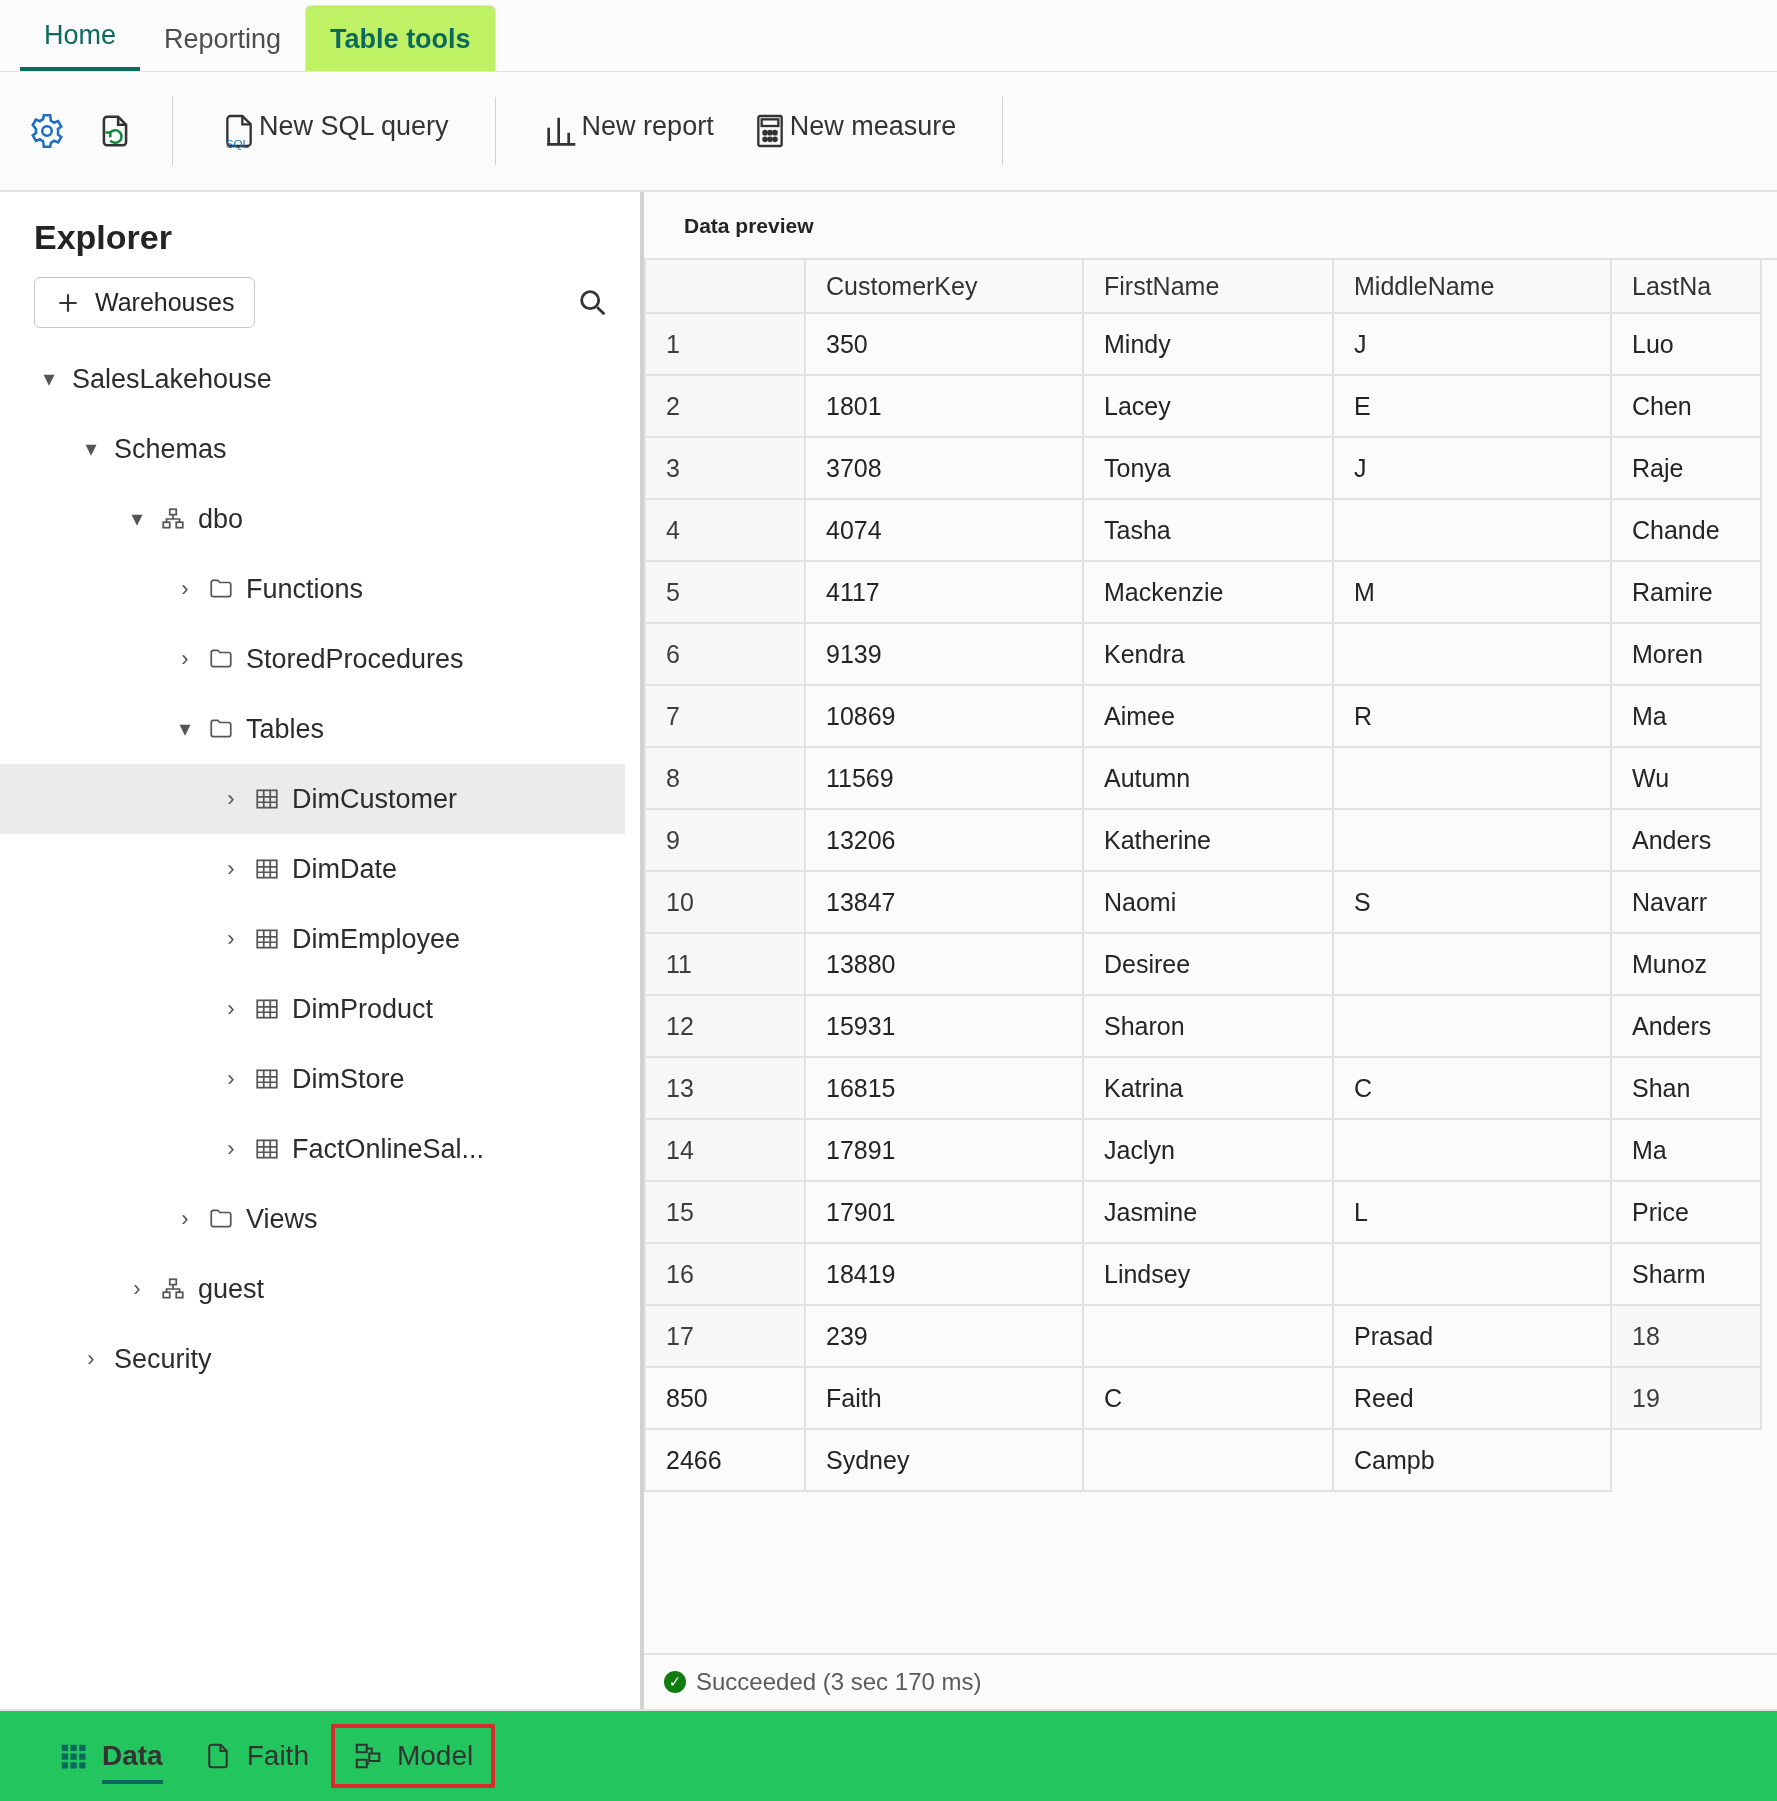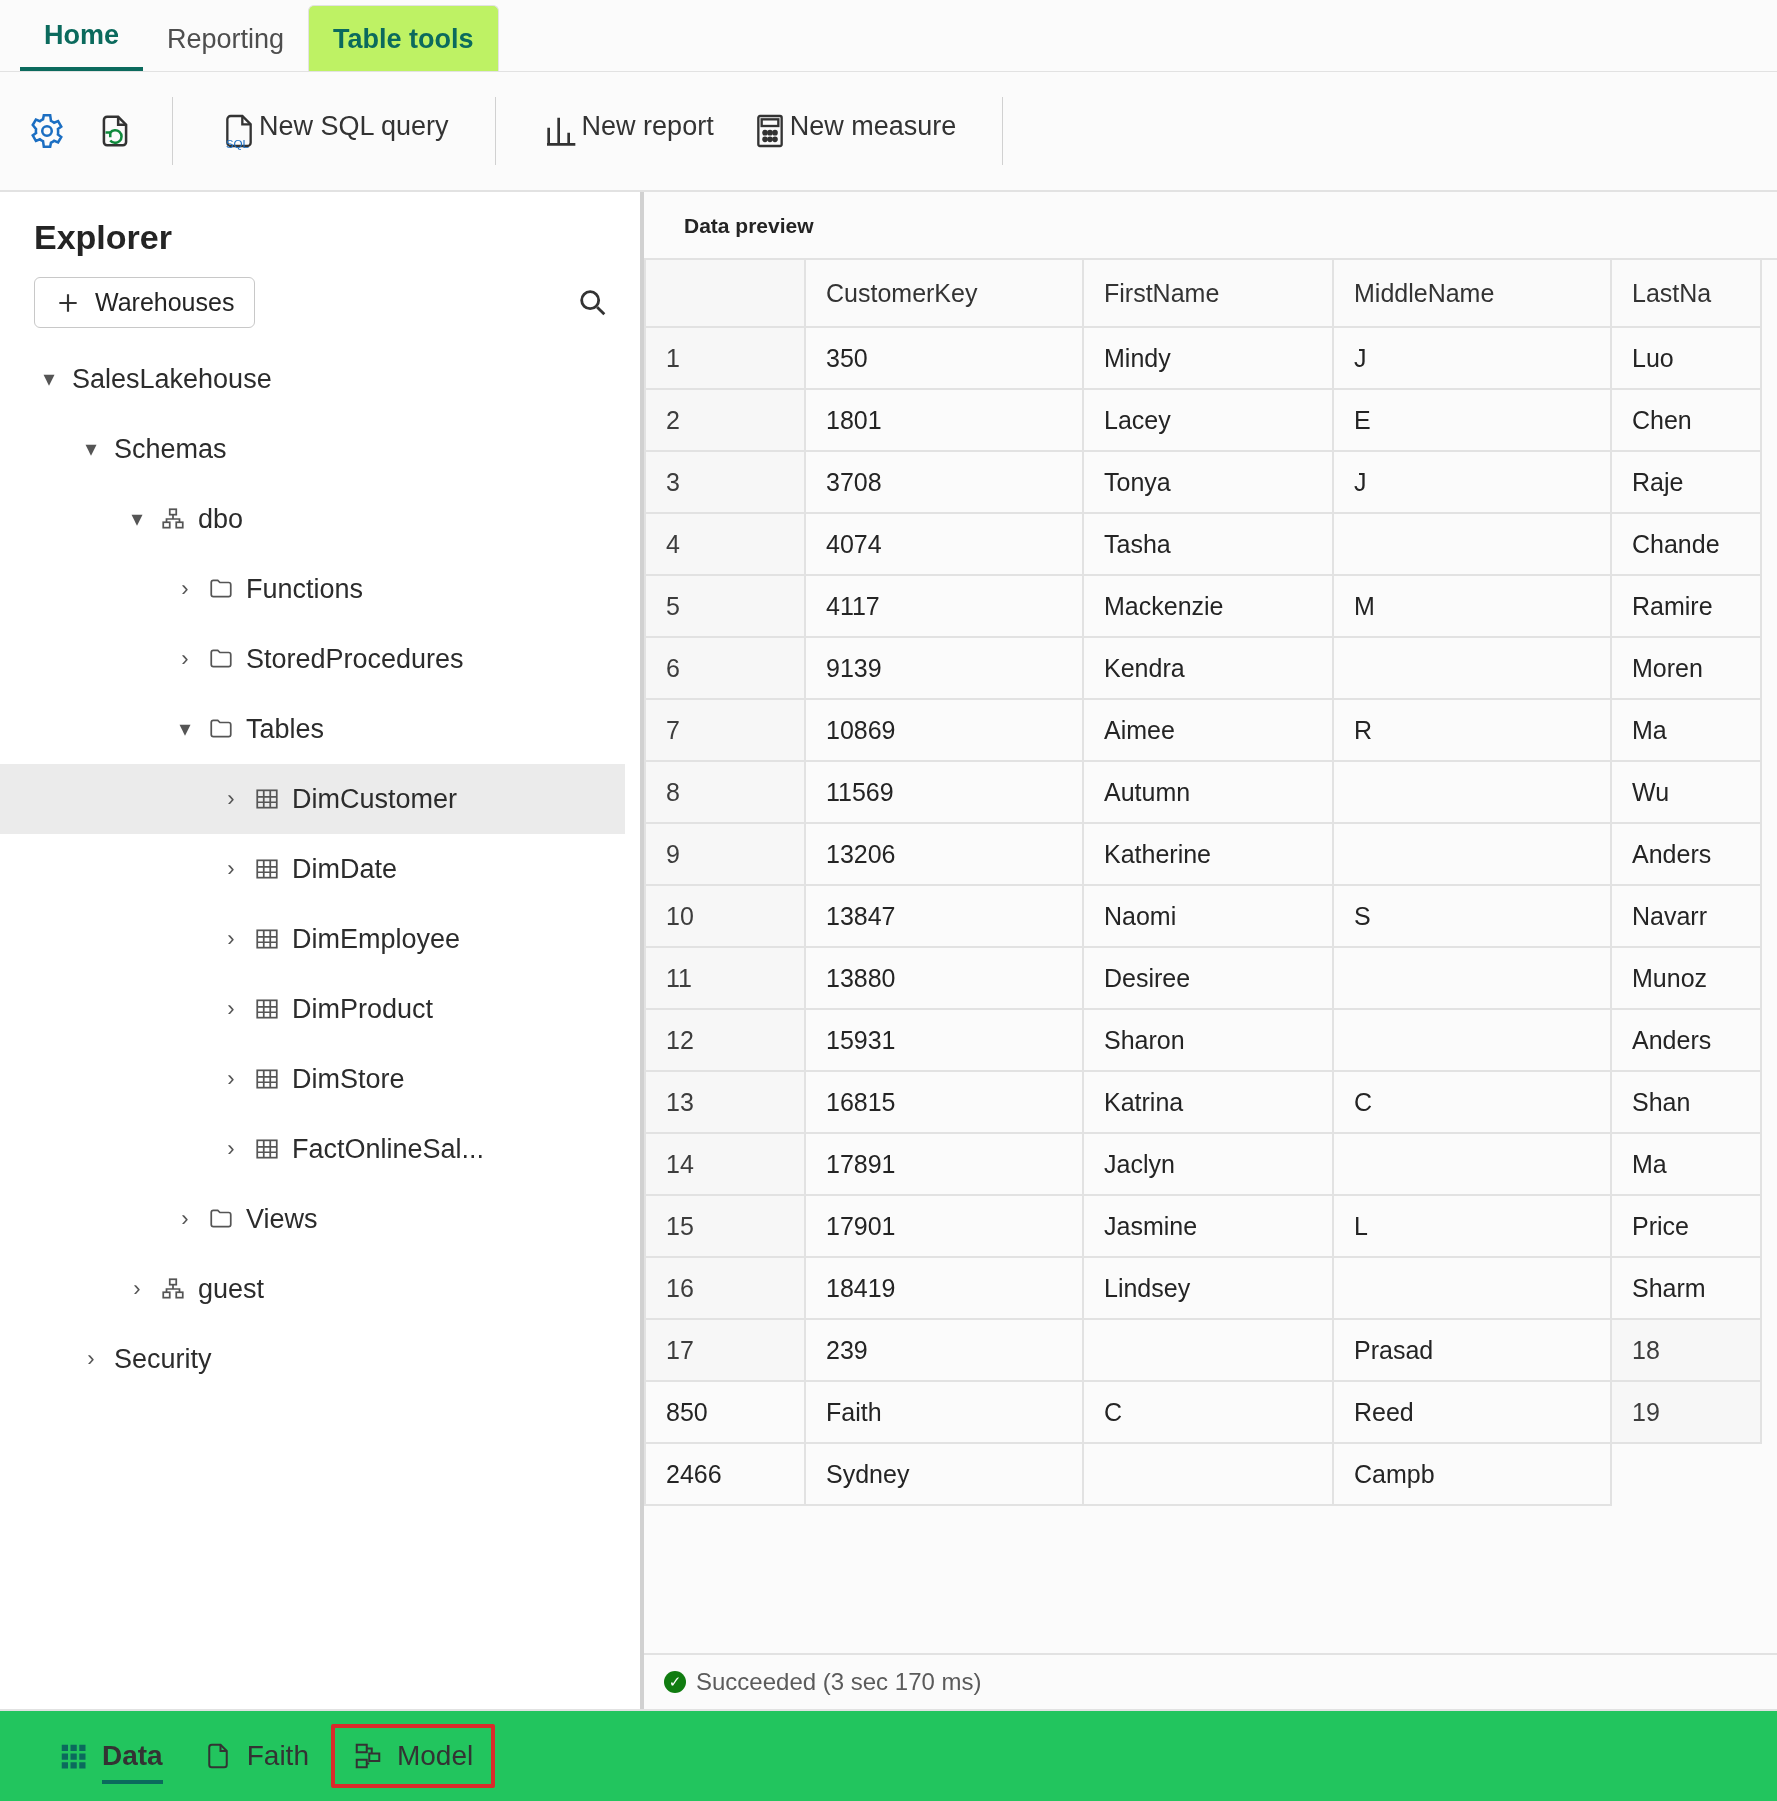--- a/index.html
+++ b/index.html
@@ -11,21 +11,21 @@
     --shade:#f5f5f5;
     --shade2:#ededed;
     --sel:#ebebeb;
   }
   *{box-sizing:border-box;}
   body{margin:0;font-family:"Segoe UI",Arial,sans-serif;color:var(--text);background:#fdfdfd;font-size:22px;}
   .app{width:1777px;height:1801px;display:flex;flex-direction:column;background:#fbfbfb;}
   
   .tabs{display:flex;align-items:flex-end;height:72px;padding:0 20px;border-bottom:1px solid var(--border);}
   .tab{padding:18px 24px 16px;font-size:27px;color:#4e4e4e;cursor:default;}
-  .tab.active-home{color:var(--teal);font-weight:700;border-bottom:4px solid var(--teal);}
+  .tab.active-home{color:var(--teal);font-weight:400;border-bottom:4px solid var(--teal);}
   .tab.active-tt{color:var(--teal);font-weight:600;background:#bef264;border:1px solid var(--border);border-bottom:none;border-radius:6px 6px 0 0;}
   
   .ribbon{display:flex;align-items:center;height:120px;padding:0 28px;border-bottom:2px solid var(--border);gap:20px;}
   .rbtn{display:flex;align-items:flex-start;font-size:27px;color:#333;padding:6px 8px;}
   .icon{display:flex;align-items:center;justify-content:center;}
   .vsep{width:1px;height:68px;background:var(--border2);margin:0 18px;}
   
   .main{display:flex;flex:1;min-height:0;}
   .sidebar{width:644px;border-right:4px solid var(--border2);display:flex;flex-direction:column;background:#fff;}
   .sidehead{font-size:34px;font-weight:700;padding:26px 34px 20px;}
@@ -39,21 +39,21 @@
   .indent1{padding-left:80px;}
   .indent2{padding-left:126px;}
   .indent3{padding-left:174px;}
   .indent4{padding-left:220px;}
   
   .content{flex:1;display:flex;flex-direction:column;min-width:0;}
   .ptitle{font-size:21px;font-weight:700;padding:22px 40px 20px;}
   .tablewrap{flex:1;overflow:hidden;border-top:2px solid var(--border);position:relative;}
   .grid{display:grid;grid-template-columns:160px 278px 250px 278px 150px;border-left:2px solid var(--border);width:max-content;}
   .gh,.gc{border-right:2px solid var(--border);border-bottom:2px solid var(--border);padding:0 20px;display:flex;align-items:center;height:62px;white-space:nowrap;overflow:hidden;font-size:25px;}
-  .gh{background:#fafafa;color:#333;font-weight:400;height:68px;}
+  .gh{background:#fafafa;color:#333;font-weight:400;height:54px;}
   .gh.rownum{background:#f7f7f7;}
   .gc.rownum{background:#f7f7f7;color:#3d3d3d;}
   
   .status{display:flex;align-items:center;gap:10px;height:56px;padding:0 20px;border-top:2px solid var(--border);color:var(--muted);font-size:24px;}
   .succ{width:22px;height:22px;border-radius:50%;background:#107c10;display:flex;align-items:center;justify-content:center;color:#fff;font-size:15px;}
   
   .footer{display:flex;align-items:center;height:92px;border-top:2px solid var(--border);padding:0 40px;gap:4px;background:#22c55e;}
   .ftab{display:flex;align-items:center;gap:14px;font-size:28px;padding:12px 18px;color:#333;}
   .ftab.active{font-weight:700;}
   .ftab.active .fu{border-bottom:4px solid var(--teal);padding-bottom:8px;margin-bottom:-12px;}

